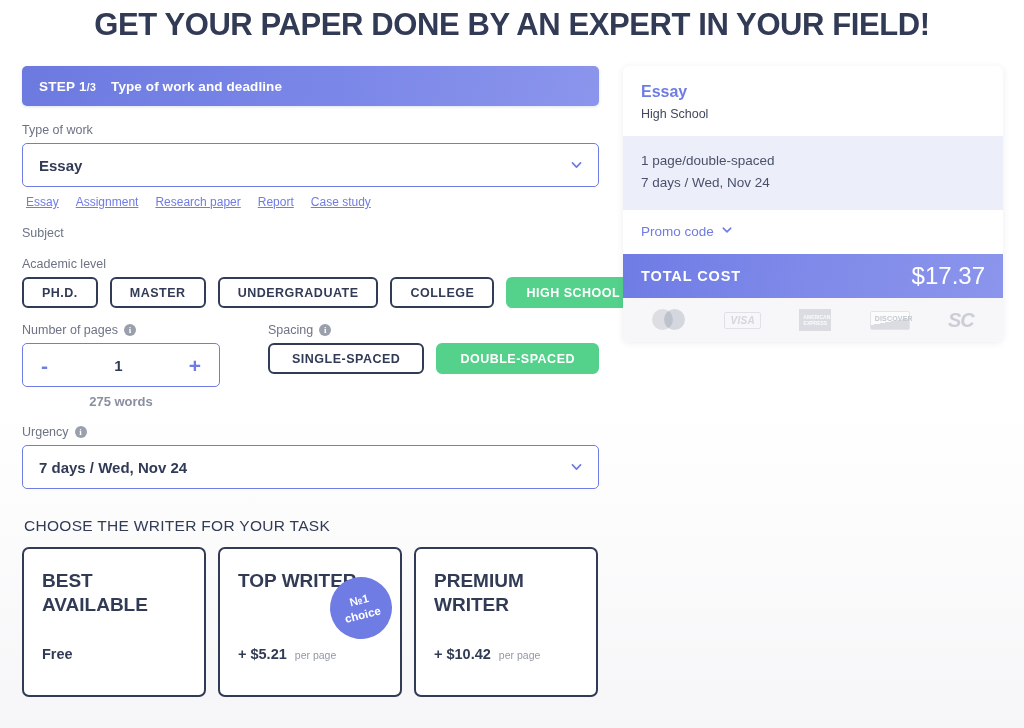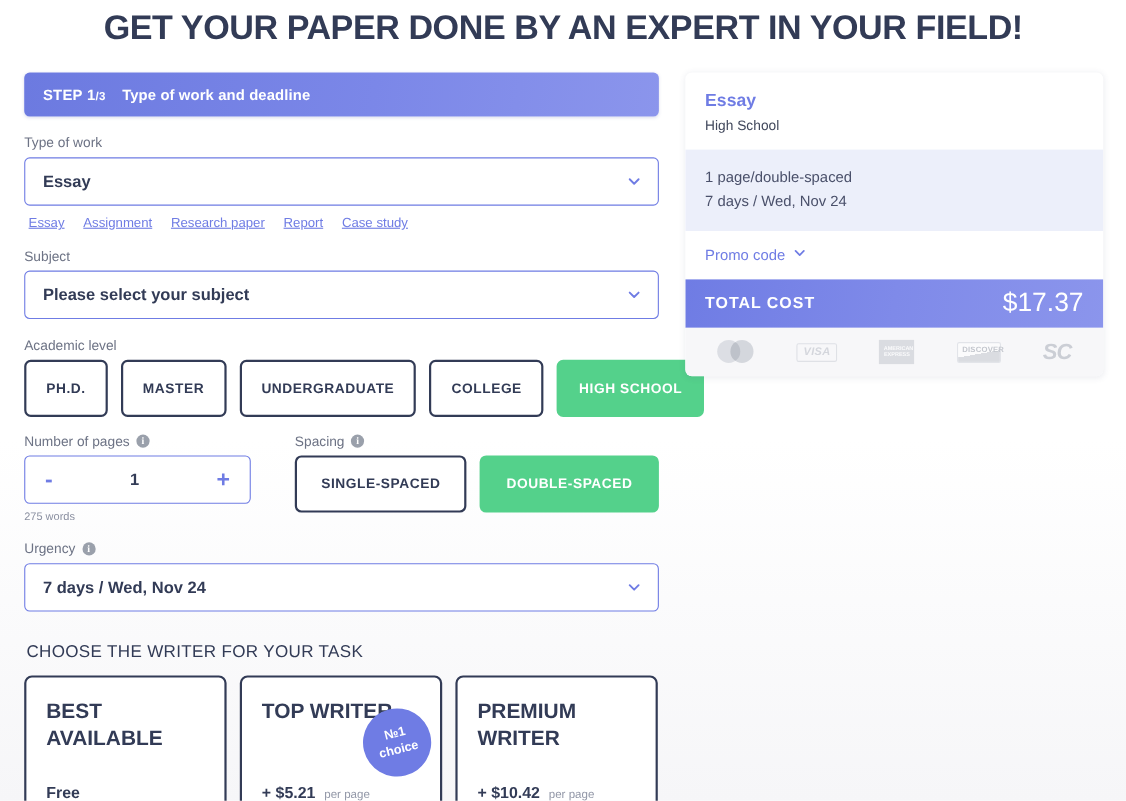--- a/index.html
+++ b/index.html
@@ -112,21 +112,21 @@
   }
   .quick-links a {
     color: #6f7ce4;
     text-decoration: underline;
     cursor: pointer;
   }
 
   
   .pill-row { display: flex; gap: 12px; }
   .pill {
-    height: 52px;
+    height: 31px;
     border: 2px solid #323b56;
     border-radius: 6px;
     background: #fff;
     display: flex;
     align-items: center;
     justify-content: center;
     font-size: 12.5px;
     font-weight: bold;
     letter-spacing: 0.5px;
     color: #323b56;
@@ -134,21 +134,21 @@
     cursor: pointer;
     white-space: nowrap;
   }
   .pill.active {
     background: #54d18b;
     border-color: #54d18b;
     color: #ffffff;
   }
 
   
-  .row-two { display: flex; margin-top: 15px; gap: 0; }
+  .row-two { display: flex; margin-top: 15px; gap: 8px; }
   .pages-group { width: 280px; }
   .spacing-group { margin-left: 40px; }
 
   .stepper {
     height: 44px;
     border: 1.6px solid #6f7ce4;
     border-radius: 5px;
     background: #fff;
     display: flex;
     align-items: center;
@@ -163,22 +163,24 @@
     line-height: 1;
     user-select: none;
   }
   .stepper-val {
     font-size: 15px;
     font-weight: bold;
     color: #323b56;
   }
   .words {
     margin-top: 7px;
-    font-size: 10px;
+    text-align: center;
+    font-size: 13px;
     color: #8a8fa0;
+    font-weight: bold;
   }
 
   .info-dot {
     display: inline-block;
     width: 12px; height: 12px;
     border-radius: 50%;
     background: #9aa0ab;
     color: #fff;
     font-size: 9px;
     line-height: 12px;
@@ -393,28 +395,20 @@
           <a>Essay</a>
           <a>Assignment</a>
           <a>Research paper</a>
           <a>Report</a>
           <a>Case study</a>
         </div>
       </div>
 
       <div class="field">
         <div class="field-label">Subject</div>
-        <div class="select-box">
-          <span>Please select your subject</span>
-          <span class="chev">
-            <svg viewBox="0 0 16 16" width="13" height="13">
-                <path d="M3 5.5 L8 10.5 L13 5.5" fill="none" stroke="#6f7ce4" stroke-width="2.1" stroke-linecap="round" stroke-linejoin="round"></path>
-              </svg>
-          </span>
-        </div>
       </div>
 
       <div class="field">
         <div class="field-label">Academic level</div>
         <div class="pill-row">
           <div class="pill">PH.D.</div>
           <div class="pill">MASTER</div>
           <div class="pill">UNDERGRADUATE</div>
           <div class="pill">COLLEGE</div>
           <div class="pill active">HIGH SCHOOL</div>

